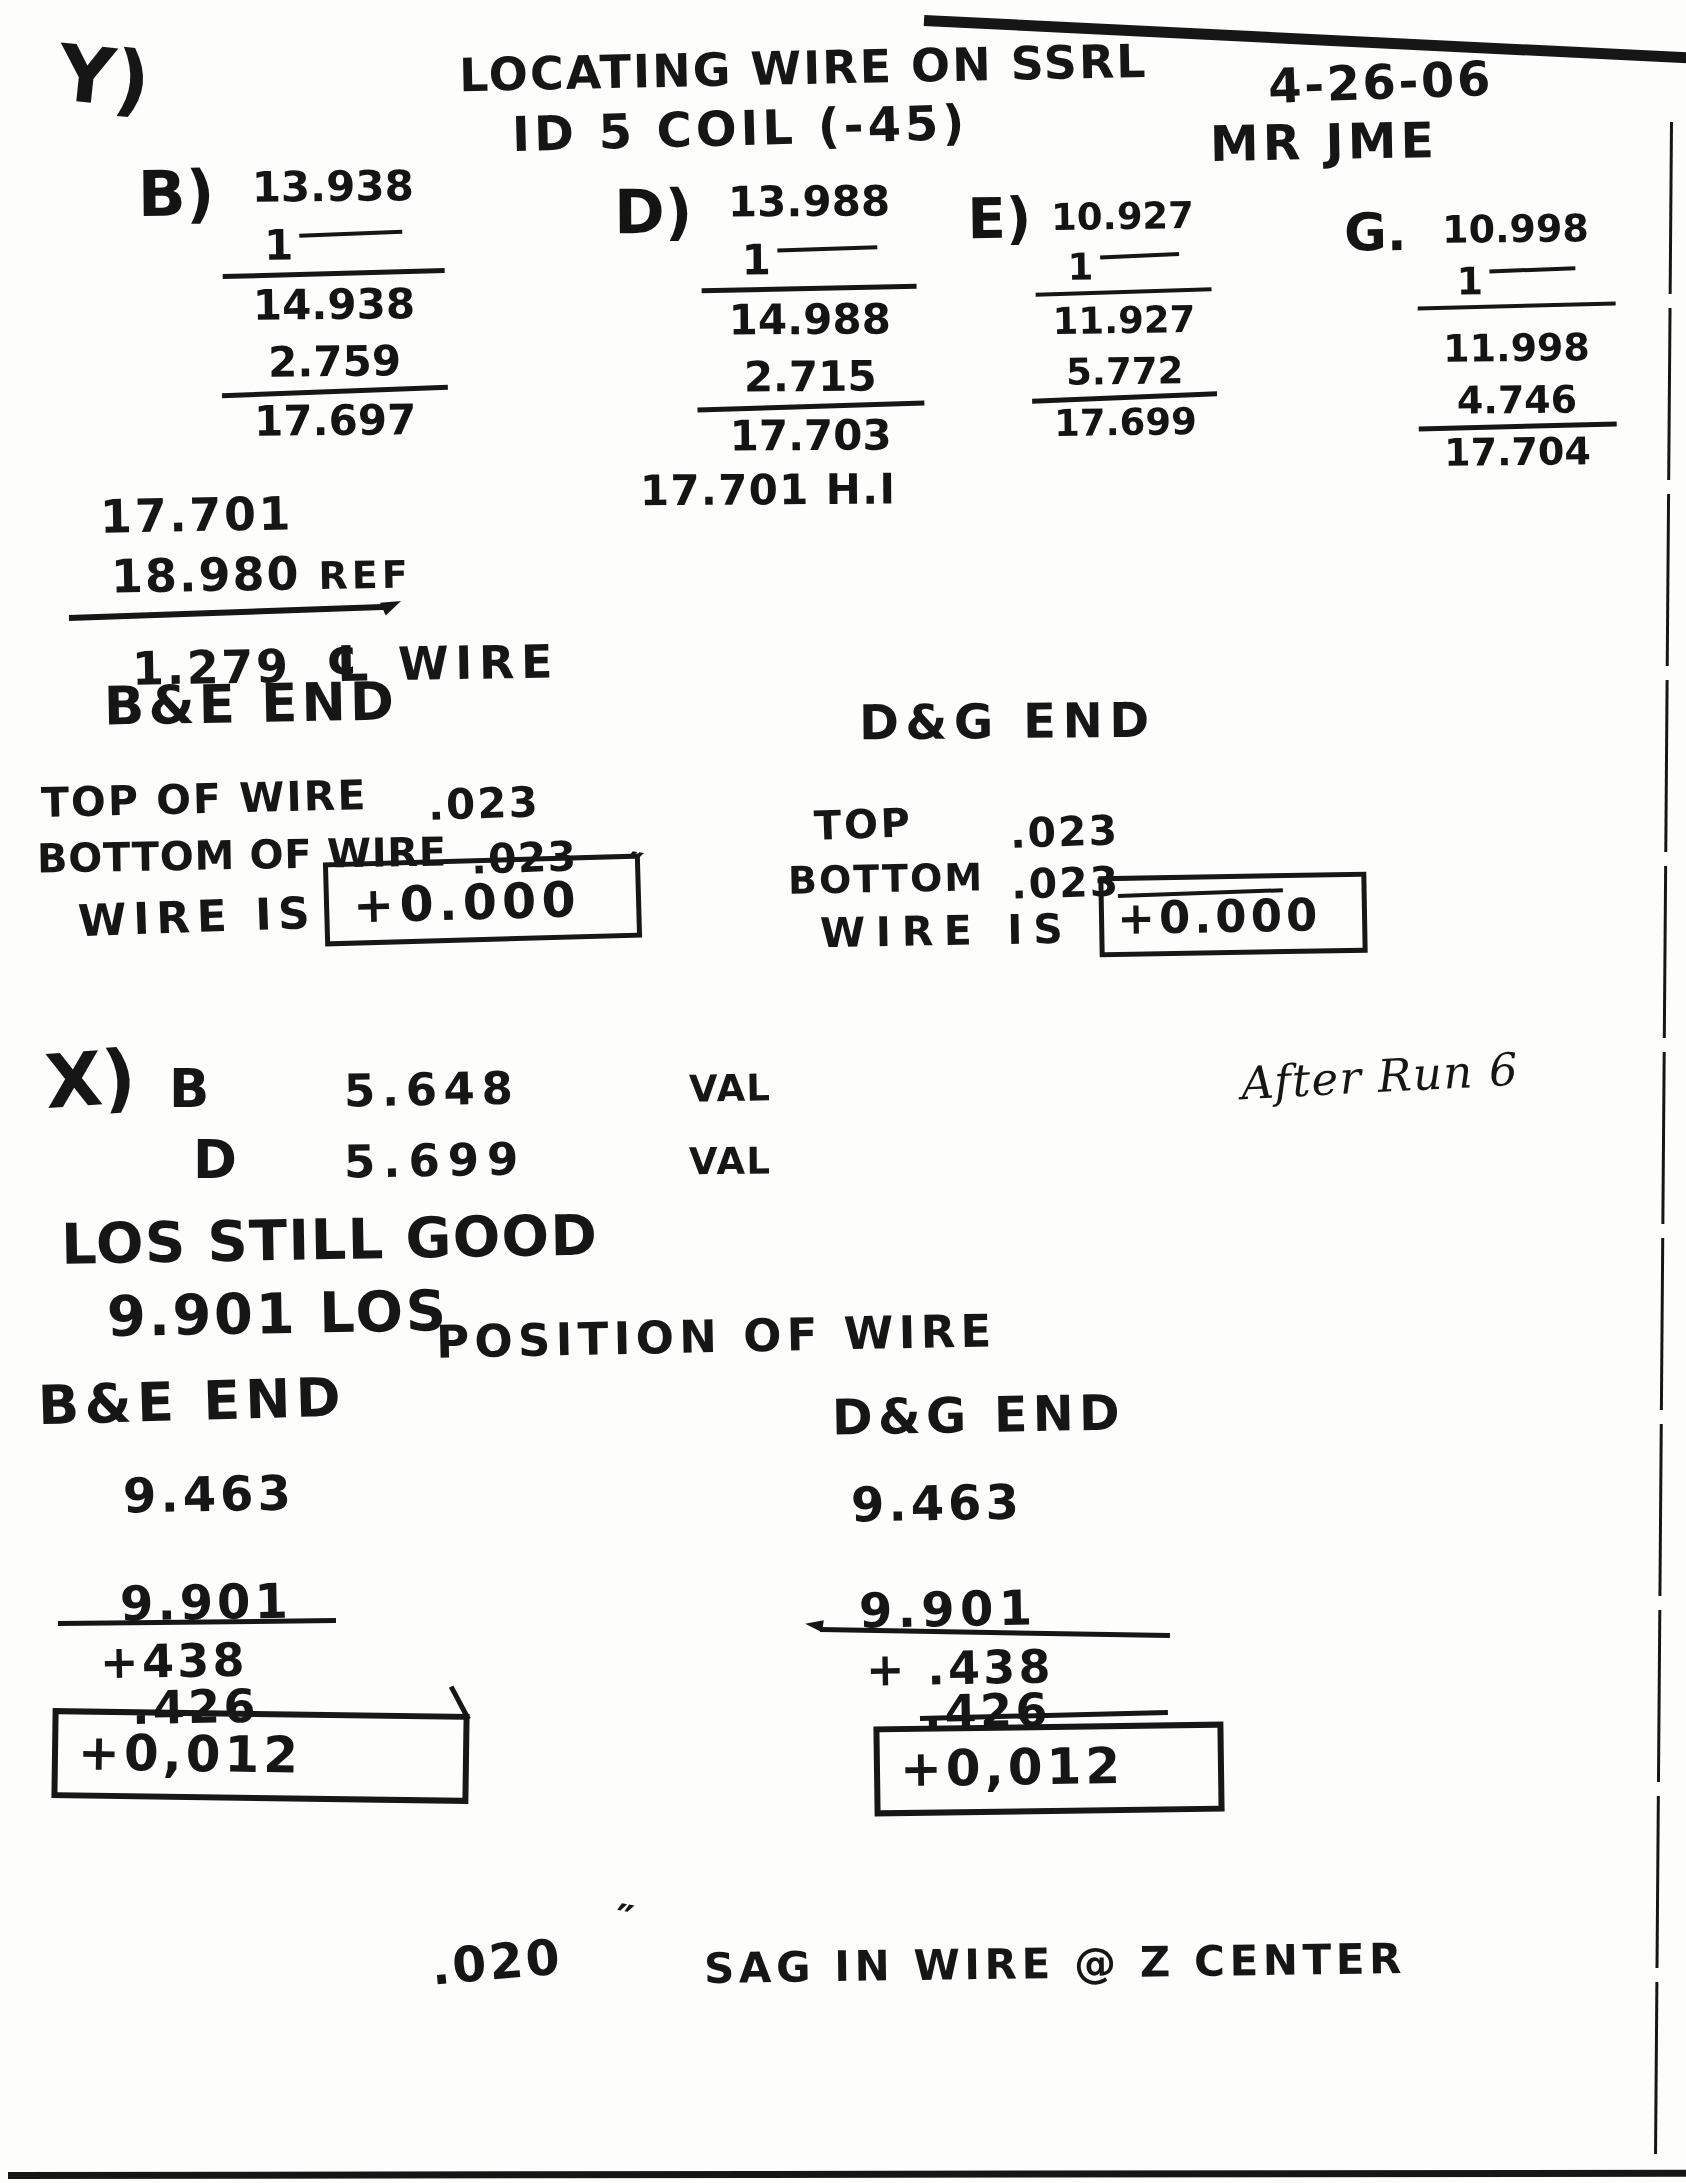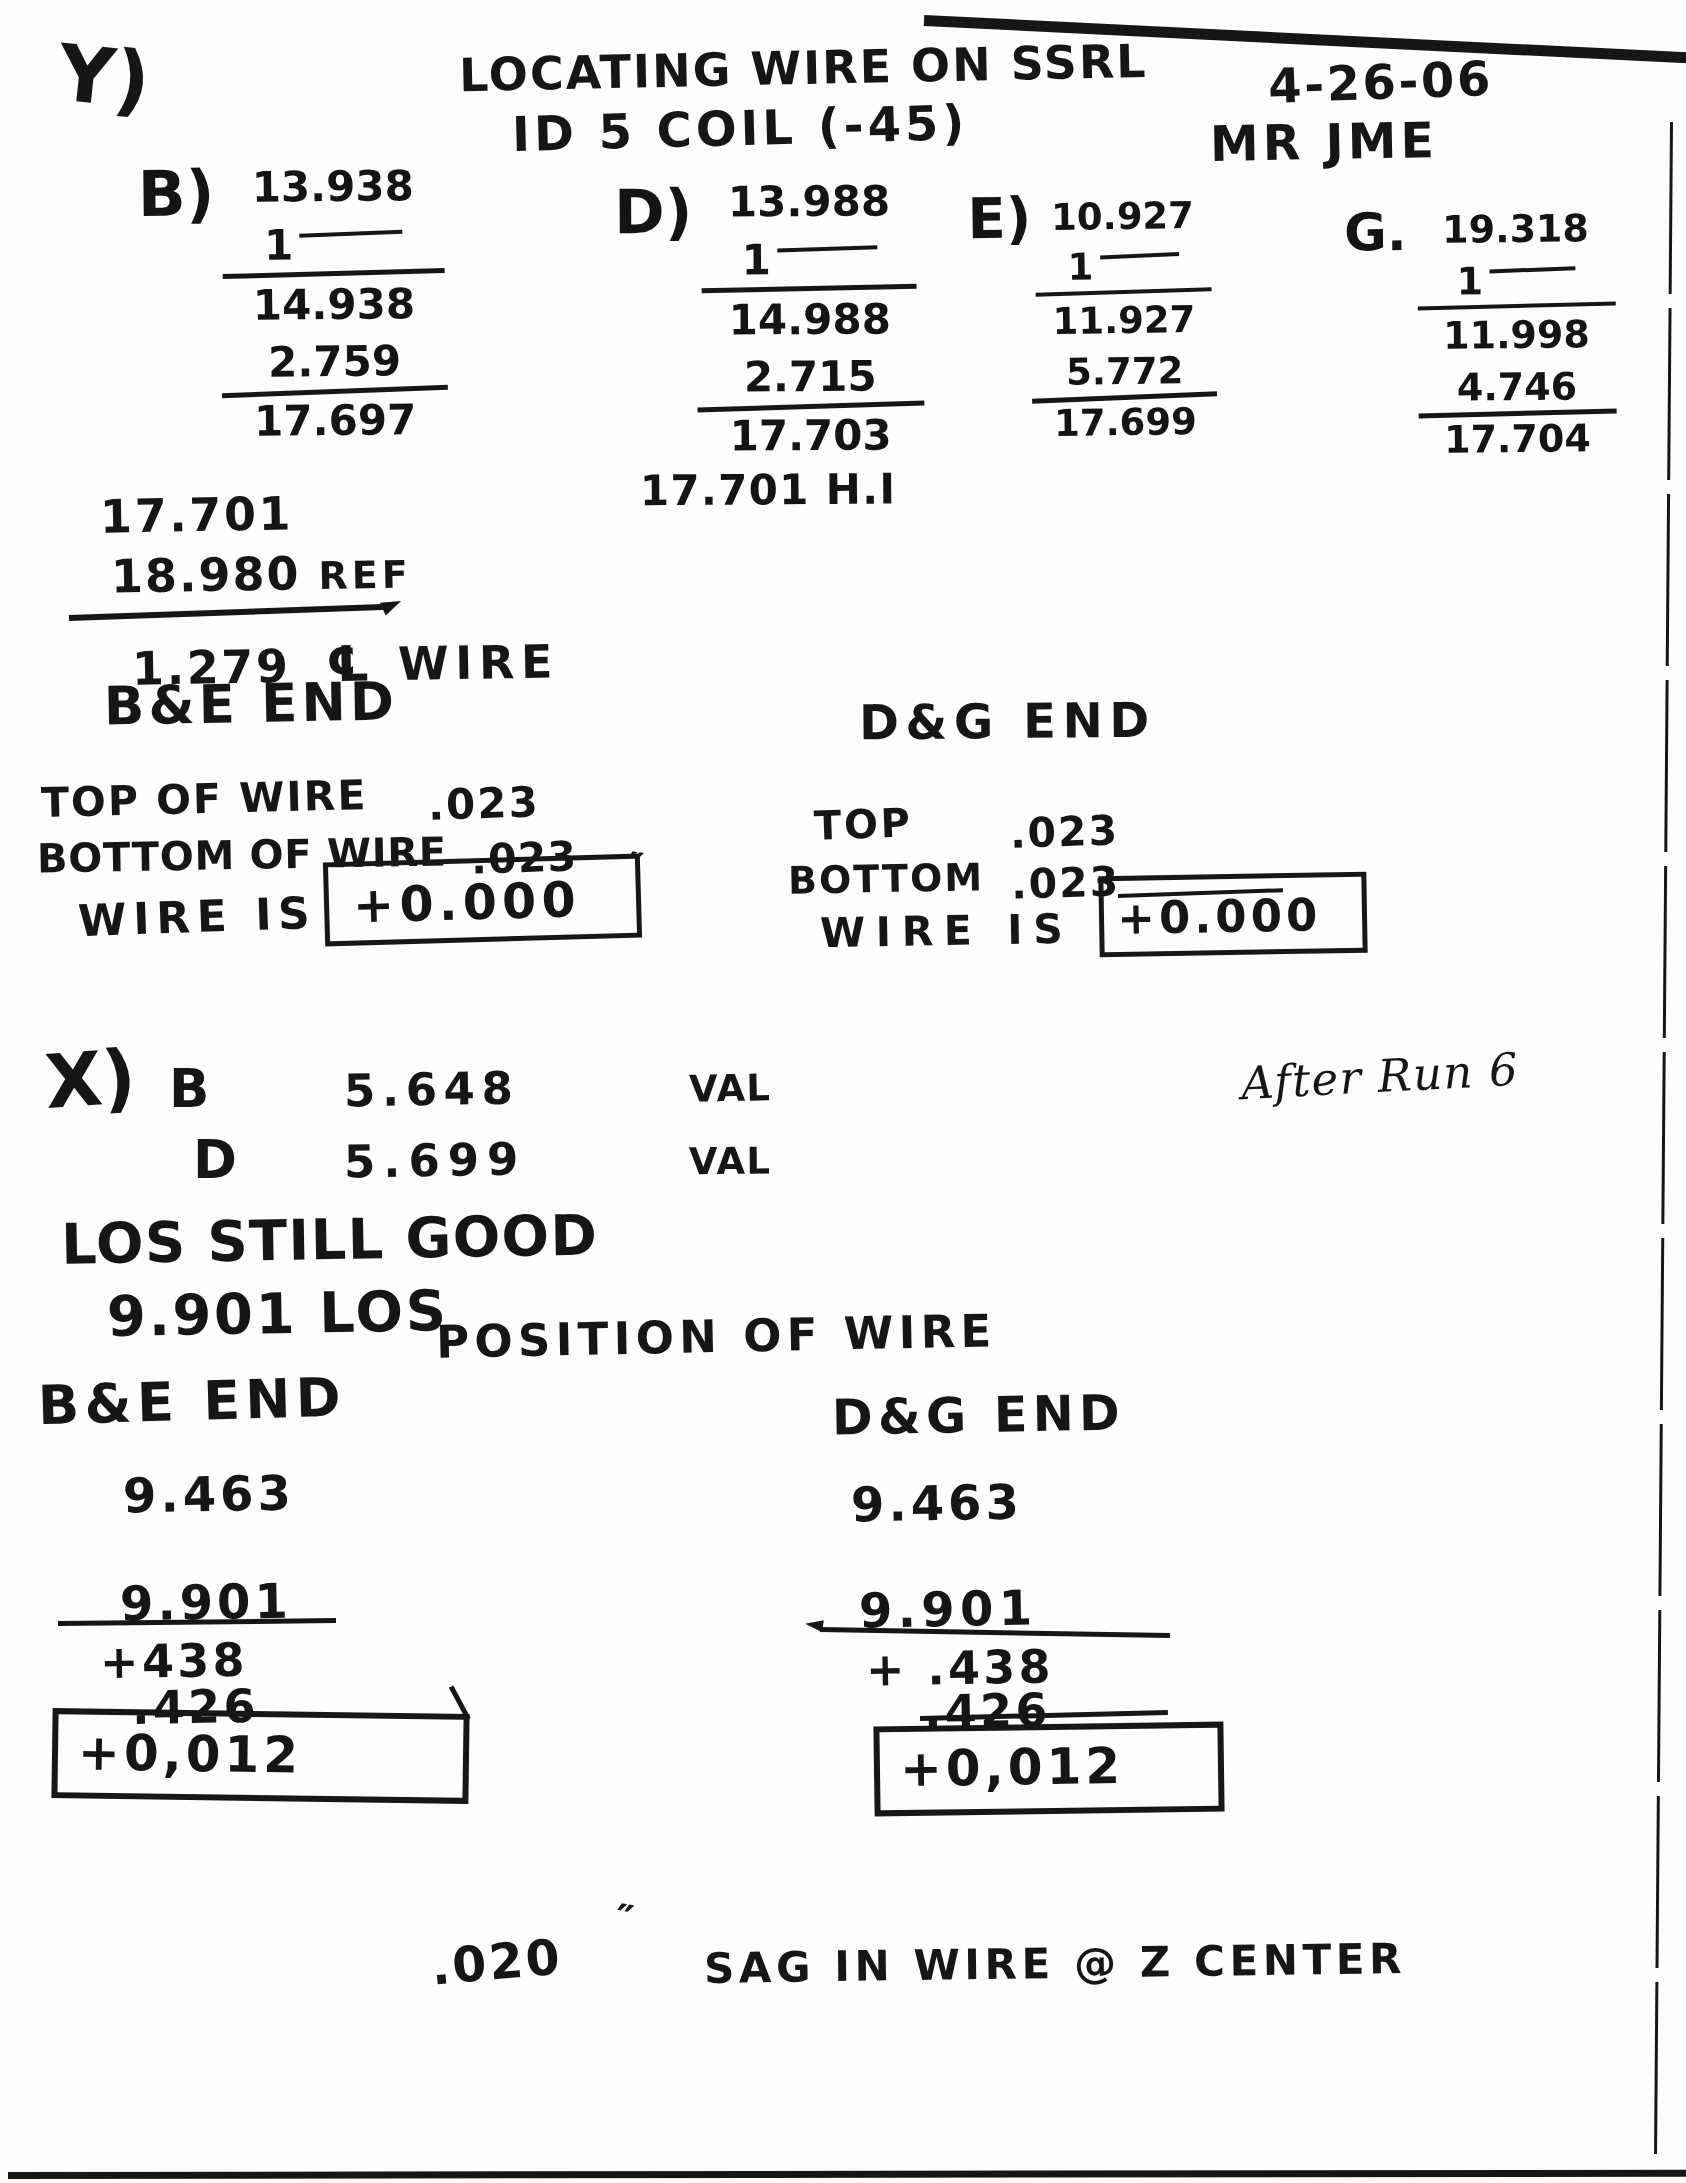--- a/index.html
+++ b/index.html
@@ -73,27 +73,27 @@
   </div>
   <div class="hline" style="width:116%;margin:3.3px 0 0 -8%;transform:rotate(-1deg);height:4px;"></div>
   <div class="row" style="margin-top:8px;">11.927</div>
   <div class="row" style="margin-top:12px;">5.772</div>
   <div class="hline" style="width:122%;margin:4px 0 0 -11%;transform:rotate(-1.5deg);"></div>
   <div class="row" style="margin-top:4px;">17.699</div>
 </div>
 
 <div class="col" style="left:1434px;top:210px;width:165px;font-size:38px;transform:rotate(-0.5deg);">
   <span class="lbl" style="left:-89px;top:-9.3px;font-size:52px;">G.</span>
-  <div class="row">19.318</div>
+  <div class="row">10.998</div>
   <div class="onewrap" style="margin-top:12px;">
     <span class="row">1</span>
     <div class="overbar"></div>
   </div>
   <div class="hline" style="width:120%;margin:3.3px 0 0 -10%;transform:rotate(-1deg);height:4px;"></div>
-  <div class="row" style="margin-top:8px;text-align:center;">11.998</div>
+  <div class="row" style="margin-top:21px;text-align:center;">11.998</div>
   <div class="row" style="margin-top:12px;">4.746</div>
   <div class="hline" style="width:120%;margin:4px 0 0 -10%;transform:rotate(-1deg);"></div>
   <div class="row" style="margin-top:4px;">17.704</div>
 </div>
 
 <div class="abs hw" style="left:100px;top:488px;font-size:46px;letter-spacing:2.6px;transform:rotate(-1deg);">17.701</div>
 <div class="abs hw" style="left:111px;top:547px;font-size:46px;letter-spacing:2px;transform:rotate(-1deg);">
   <span>18.980</span>
   <span style="font-size:38px;letter-spacing:4px;">REF</span>
 </div>

